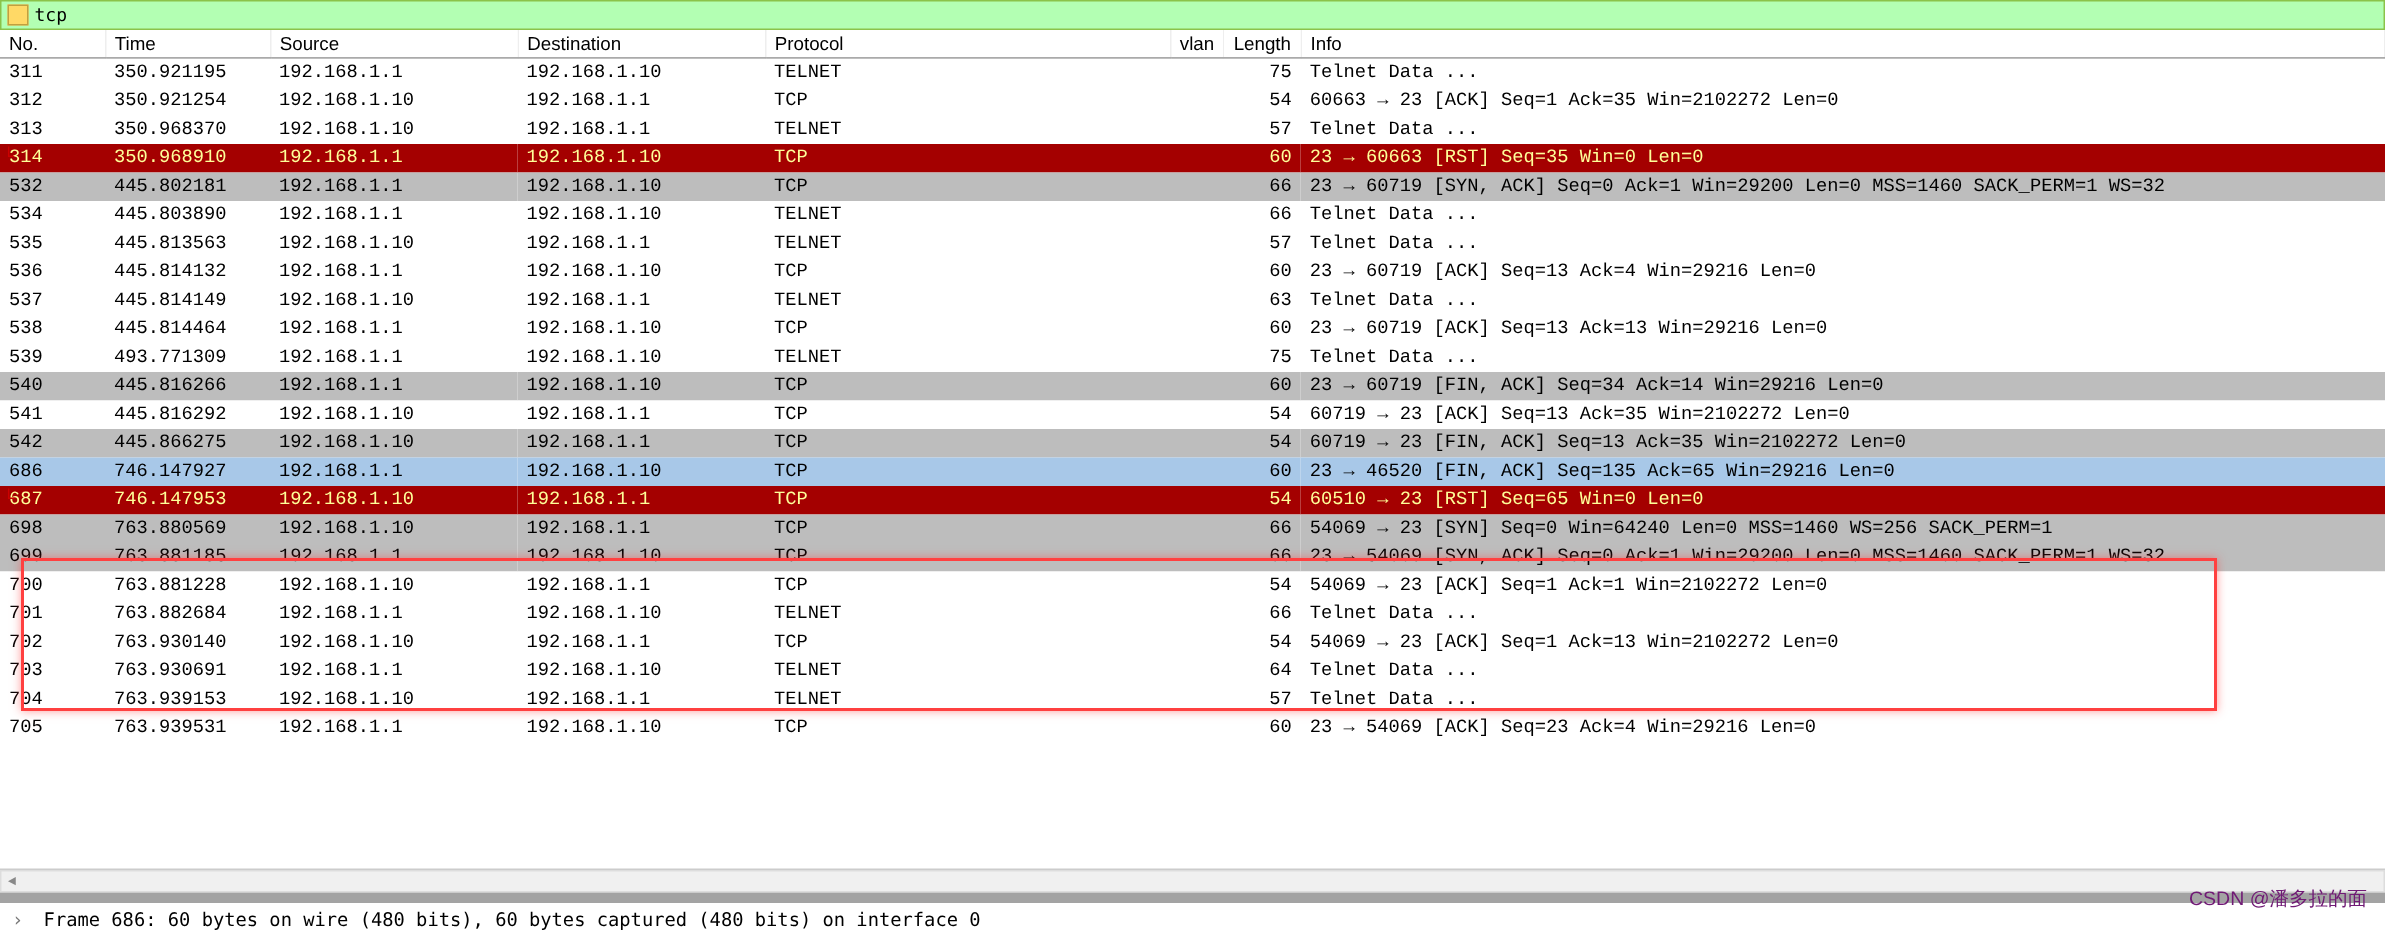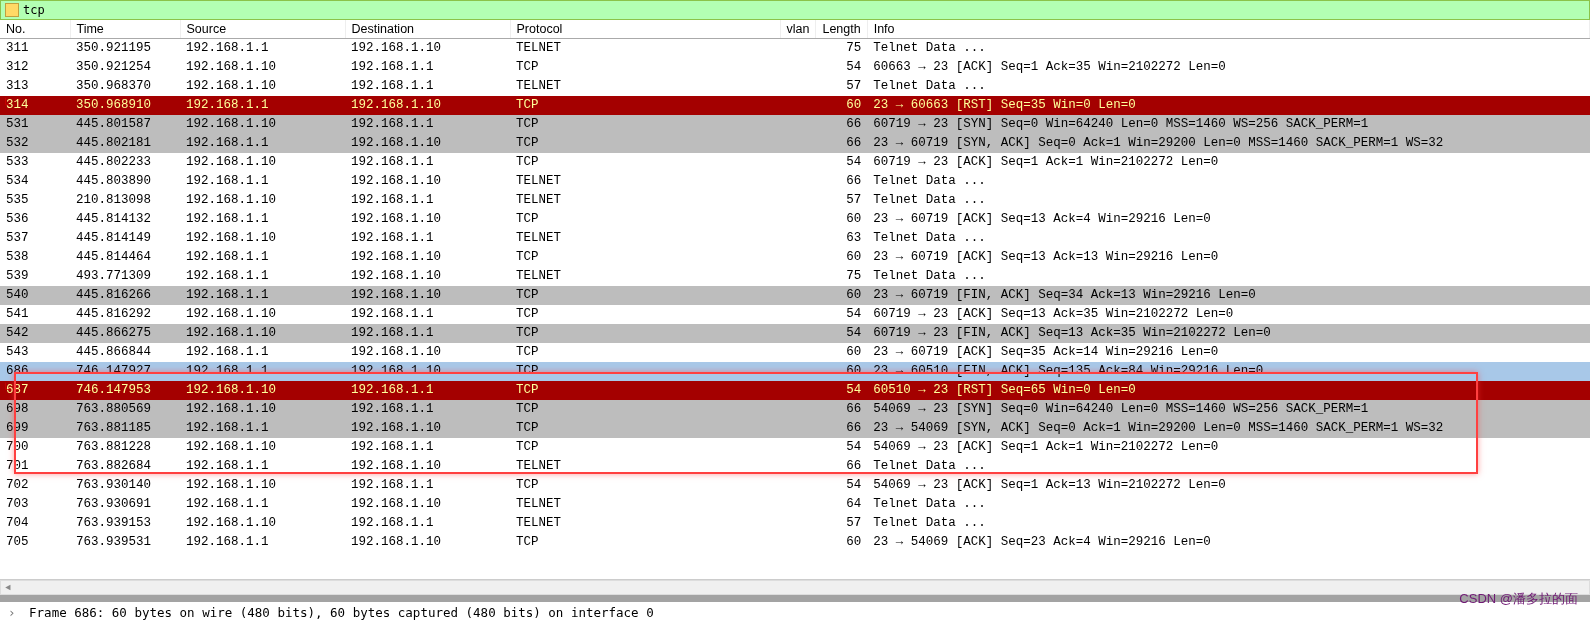--- a/index.html
+++ b/index.html
@@ -90,62 +90,42 @@
           <td class="col-no"><span class="red-marker">└</span>314</td>
           <td class="col-time">350.968910</td>
           <td class="col-src">192.168.1.1</td>
           <td class="col-dst">192.168.1.10</td>
           <td class="col-proto">TCP</td>
           <td class="col-vlan"></td>
           <td class="col-len">60</td>
           <td class="col-info">23 → 60663 [RST] Seq=35 Win=0 Len=0</td>
         </tr>
         <tr class="gray">
-          <td class="col-no">531</td>
-          <td class="col-time">445.801587</td>
-          <td class="col-src">192.168.1.10</td>
-          <td class="col-dst">192.168.1.1</td>
-          <td class="col-proto">TCP</td>
-          <td class="col-vlan"></td>
-          <td class="col-len">66</td>
-          <td class="col-info">60719 → 23 [SYN] Seq=0 Win=64240 Len=0 MSS=1460 WS=256 SACK_PERM=1</td>
-        </tr>
-        <tr class="gray">
           <td class="col-no">532</td>
           <td class="col-time">445.802181</td>
           <td class="col-src">192.168.1.1</td>
           <td class="col-dst">192.168.1.10</td>
           <td class="col-proto">TCP</td>
           <td class="col-vlan"></td>
           <td class="col-len">66</td>
           <td class="col-info">23 → 60719 [SYN, ACK] Seq=0 Ack=1 Win=29200 Len=0 MSS=1460 SACK_PERM=1 WS=32</td>
         </tr>
         <tr class="white">
-          <td class="col-no">533</td>
-          <td class="col-time">445.802233</td>
-          <td class="col-src">192.168.1.10</td>
-          <td class="col-dst">192.168.1.1</td>
-          <td class="col-proto">TCP</td>
-          <td class="col-vlan"></td>
-          <td class="col-len">54</td>
-          <td class="col-info">60719 → 23 [ACK] Seq=1 Ack=1 Win=2102272 Len=0</td>
-        </tr>
-        <tr class="white">
           <td class="col-no">534</td>
           <td class="col-time">445.803890</td>
           <td class="col-src">192.168.1.1</td>
           <td class="col-dst">192.168.1.10</td>
           <td class="col-proto">TELNET</td>
           <td class="col-vlan"></td>
           <td class="col-len">66</td>
           <td class="col-info">Telnet Data ...</td>
         </tr>
         <tr class="white">
           <td class="col-no">535</td>
-          <td class="col-time">210.813098</td>
+          <td class="col-time">445.813563</td>
           <td class="col-src">192.168.1.10</td>
           <td class="col-dst">192.168.1.1</td>
           <td class="col-proto">TELNET</td>
           <td class="col-vlan"></td>
           <td class="col-len">57</td>
           <td class="col-info">Telnet Data ...</td>
         </tr>
         <tr class="white">
           <td class="col-no">536</td>
           <td class="col-time">445.814132</td>
@@ -187,61 +167,51 @@
           <td class="col-info">Telnet Data ...</td>
         </tr>
         <tr class="gray">
           <td class="col-no">540</td>
           <td class="col-time">445.816266</td>
           <td class="col-src">192.168.1.1</td>
           <td class="col-dst">192.168.1.10</td>
           <td class="col-proto">TCP</td>
           <td class="col-vlan"></td>
           <td class="col-len">60</td>
-          <td class="col-info">23 → 60719 [FIN, ACK] Seq=34 Ack=13 Win=29216 Len=0</td>
+          <td class="col-info">23 → 60719 [FIN, ACK] Seq=34 Ack=14 Win=29216 Len=0</td>
         </tr>
         <tr class="white">
           <td class="col-no">541</td>
           <td class="col-time">445.816292</td>
           <td class="col-src">192.168.1.10</td>
           <td class="col-dst">192.168.1.1</td>
           <td class="col-proto">TCP</td>
           <td class="col-vlan"></td>
           <td class="col-len">54</td>
           <td class="col-info">60719 → 23 [ACK] Seq=13 Ack=35 Win=2102272 Len=0</td>
         </tr>
         <tr class="gray">
           <td class="col-no">542</td>
           <td class="col-time">445.866275</td>
           <td class="col-src">192.168.1.10</td>
           <td class="col-dst">192.168.1.1</td>
           <td class="col-proto">TCP</td>
           <td class="col-vlan"></td>
           <td class="col-len">54</td>
           <td class="col-info">60719 → 23 [FIN, ACK] Seq=13 Ack=35 Win=2102272 Len=0</td>
-        </tr>
-        <tr class="white">
-          <td class="col-no">543</td>
-          <td class="col-time">445.866844</td>
-          <td class="col-src">192.168.1.1</td>
-          <td class="col-dst">192.168.1.10</td>
-          <td class="col-proto">TCP</td>
-          <td class="col-vlan"></td>
-          <td class="col-len">60</td>
-          <td class="col-info">23 → 60719 [ACK] Seq=35 Ack=14 Win=29216 Len=0</td>
         </tr>
         <tr class="selected">
           <td class="col-no">686</td>
           <td class="col-time">746.147927</td>
           <td class="col-src">192.168.1.1</td>
           <td class="col-dst">192.168.1.10</td>
           <td class="col-proto">TCP</td>
           <td class="col-vlan"></td>
           <td class="col-len">60</td>
-          <td class="col-info">23 → 60510 [FIN, ACK] Seq=135 Ack=84 Win=29216 Len=0</td>
+          <td class="col-info">23 → 46520 [FIN, ACK] Seq=135 Ack=65 Win=29216 Len=0</td>
         </tr>
         <tr class="red">
           <td class="col-no"><span class="red-marker">└</span>687</td>
           <td class="col-time">746.147953</td>
           <td class="col-src">192.168.1.10</td>
           <td class="col-dst">192.168.1.1</td>
           <td class="col-proto">TCP</td>
           <td class="col-vlan"></td>
           <td class="col-len">54</td>
           <td class="col-info">60510 → 23 [RST] Seq=65 Win=0 Len=0</td>

